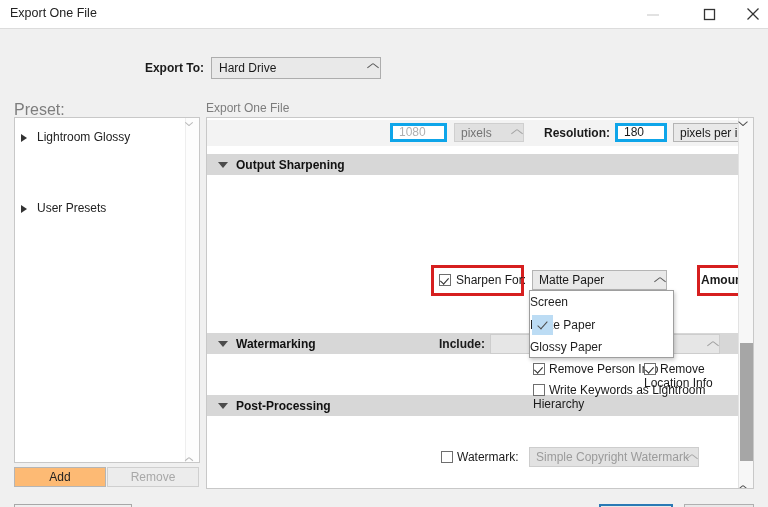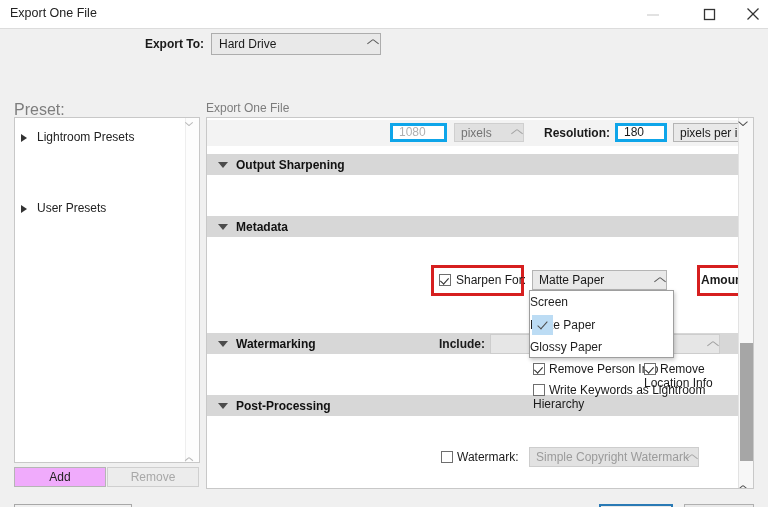--- a/index.html
+++ b/index.html
@@ -35,21 +35,21 @@
   .wbtn svg { display:block; }
 
   
   #dialog {
     position:absolute; left:0; top:28px; width:768px; height:479px;
     background:#f0f0f0;
     border-top:1px solid #dcdcdc;
   }
 
   
-  #exportto-row { position:absolute; left:0; top:4px; width:620px; height:22px; }
+  #exportto-row { position:absolute; left:0; top:28px; width:620px; height:22px; }
   #exportto-label {
     position:absolute; left:140px; top:4px; width:64px; text-align:right;
     font-weight:bold; font-size:12px; color:#1a1a1a;
   }
   #exportto-select {
     position:absolute; left:211px; top:0px; width:170px; height:22px;
     background:#e9e9e9; border:1px solid #adadad;
     display:flex; align-items:center;
   }
   #exportto-select .val { margin-left:7px; font-size:12px; }
@@ -84,21 +84,21 @@
   .ar-up::before, .ar-up::after,
   .ar-dn::before, .ar-dn::after { content:""; position:absolute; top:1px; width:5px;height:1.3px; background:#b9b9b9; }
   .ar-up::before{left:0; transform:rotate(-40deg); transform-origin:left center;}
   .ar-up::after {right:0; transform:rotate(40deg); transform-origin:right center;}
   .ar-dn::before{left:0; transform:rotate(40deg); transform-origin:left center;}
   .ar-dn::after {right:0; transform:rotate(-40deg); transform-origin:right center;}
 
   
   .smbtn {
     position:absolute; height:20px; border:1px solid #b5b5b5;
-    background:#f0abfc; display:flex; align-items:center; justify-content:center;
+    background:#fdba74; display:flex; align-items:center; justify-content:center;
     font-size:12px; color:#222;
   }
   #btn-add    { left:14px;  top:438px; width:92px; }
   #btn-remove { left:107px; top:438px; width:92px; color:#a8a8a8; background:#ececec; border-color:#cfcfcf;}
 
   #btn-plugin {
     position:absolute; left:14px; top:475px; width:118px; height:24px;
     border:1px solid #a8a8a8; background:#efefef;
     display:flex; align-items:center; justify-content:center; font-size:12.5px;
   }
@@ -301,21 +301,21 @@
     <div id="exportto-select">
       <span class="val">Hard Drive</span>
       <span class="chev"><span class="chev-thin"></span></span>
     </div>
   </div>
 
   <div id="preset-label">Preset:</div>
   <div id="preset-panel">
     <div class="tree-item" style="top:12px;">
       <span class="tri"></span>
-      <span>Lightroom Presets</span>
+      <span>Lightroom Glossy</span>
     </div>
     <div class="tree-item" style="top:35px;margin-top:48px;">
       <span class="tri"></span>
       <span>User Presets</span>
     </div>
     <div id="preset-scroll">
       <span class="ar" style="top:6px;"><span class="ar-up"></span></span>
       <span class="ar" style="bottom:6px;"><span class="ar-dn"></span></span>
     </div>
   </div>
@@ -344,24 +344,20 @@
           <span>pixels per inch</span>
 
         </div>
       </div>
 
       <div class="section-hdr" id="hdr-sharpening">
         <span class="tri-dn"></span>
         <span class="nm">Output Sharpening</span>
       </div>
 
-      <div class="section-hdr" id="hdr-metadata">
-        <span class="tri-dn"></span>
-        <span class="nm">Metadata</span>
-      </div>
 
       <div class="section-hdr" id="hdr-watermark">
         <span class="tri-dn"></span>
         <span class="nm">Watermarking</span>
       </div>
 
       <div class="section-hdr" id="hdr-post">
         <span class="tri-dn"></span>
         <span class="nm">Post-Processing</span>
       </div>

